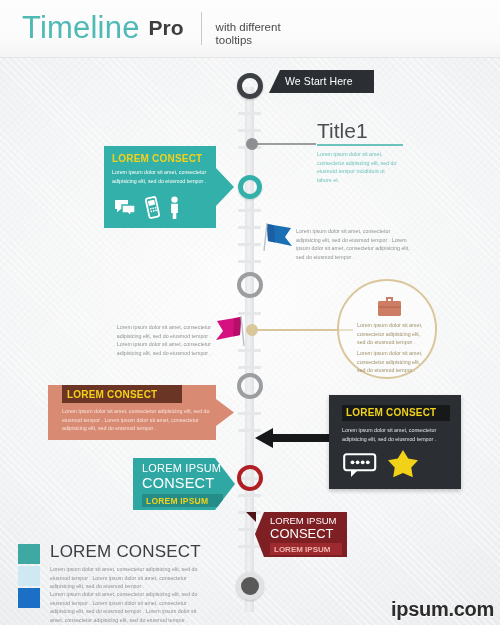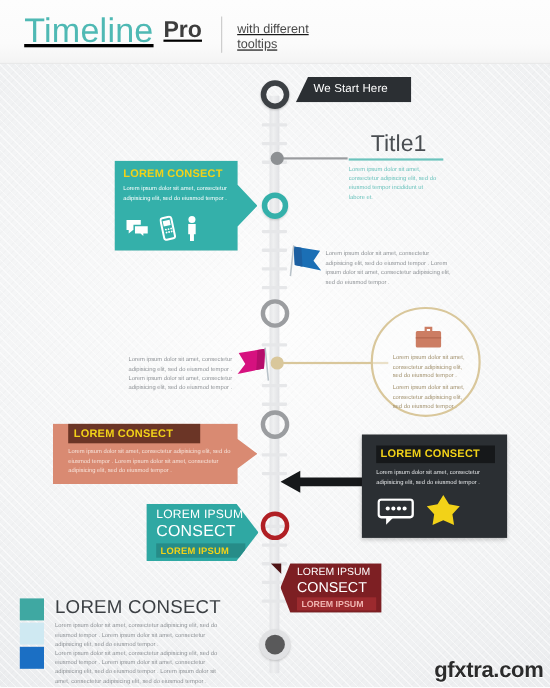--- a/index.html
+++ b/index.html
@@ -14,21 +14,21 @@
     background:#ffffff;
   }
 
   
   #header{
     position:absolute;left:0;top:0;width:500px;height:57px;
     background:linear-gradient(180deg,#fdfdfd 0%,#fbfbfb 70%,#f4f4f4 100%);
     border-bottom:1px solid #e6e6e6;
     z-index:40;
   }
-  #title-wrap{position:absolute;left:22px;top:8px;display:flex;align-items:flex-end;text-decoration:underline;}
+  #title-wrap{position:absolute;left:22px;top:8px;display:flex;align-items:center;}
   .t-main{font-size:31px;color:#4fb9b4;font-weight:300;letter-spacing:.2px;line-height:40px;}
   .t-bold{font-size:21px;color:#3d3d3d;font-weight:700;margin-left:9px;line-height:40px;}
   #title-divider{width:1px;height:33px;background:#c9c9c9;margin:0 14px 0 17px;}
   #subtitle{font-size:11.5px;color:#4a4a4a;line-height:13.5px;max-width:100px;margin-top:12px;}
 
   
   #canvas{
     position:absolute;left:0;top:57px;width:500px;height:568px;
     background:
       repeating-linear-gradient(45deg, rgba(255,255,255,.55) 0 1px, rgba(0,0,0,0) 1px 5px),
@@ -106,21 +106,21 @@
     <div class="card" style="left:269px;top:13px;width:105px;height:35px;background:#2b2f33;
                 clip-path:polygon(11px 0, 105px 0, 105px 23px, 0 23px);
                 box-shadow:0 1px 3px rgba(0,0,0,.25);">
       <div style="position:absolute;left:16px;top:5px;color:#fff;font-size:10.5px;font-weight:400;letter-spacing:.1px;">We Start Here</div>
     </div>
 
     <div class="conn" style="left:253px;top:86px;width:63px;background:#9a9c9f;"></div>
     <div class="node" style="left:246px;top:81px;width:12px;height:12px;background:#8d9093;"></div>
 
     <div class="card" style="left:317px;top:62px;width:86px;">
-      <div style="font-size:21px;color:#4a4e52;font-weight:300;line-height:24px;margin-left:20px;">Title1</div>
+      <div style="font-size:21px;color:#4a4e52;font-weight:300;line-height:24px;">Title1</div>
       <div style="width:86px;height:2px;background:#6cc3bd;margin-top:1px;"></div>
       <div class="body-txt tiny" style="margin-top:4px;color:#6cc3bd;width:82px;">Lorem ipsum dolor sit amet, consectetur adipiscing elit, sed do eiusmod tempor incididunt ut labore et.</div>
     </div>
 
     <div class="node ring" style="left:238px;top:118px;width:24px;height:24px;border:5px solid #34b0aa;
                 box-shadow:0 1px 2px rgba(0,0,0,.16);"></div>
 
     <div class="card" style="left:104px;top:89px;width:130px;height:82px;background:#34b0aa;
                 clip-path:polygon(0 0, 112px 0, 112px 22px, 130px 41px, 112px 60px, 112px 82px, 0 82px);
                 box-shadow:0 1px 3px rgba(0,0,0,.14);">
@@ -259,14 +259,14 @@
       <div style="position:absolute;left:0;top:24px;width:22px;height:20px;background:#cfe9f2;"></div>
       <div style="position:absolute;left:0;top:46px;width:22px;height:20px;background:#1b6fc4;"></div>
 
       <div style="position:absolute;left:32px;top:0;font-size:17px;color:#3b3f43;font-weight:400;letter-spacing:.2px;">LOREM CONSECT</div>
       <div class="body-txt tiny" style="position:absolute;left:32px;top:23px;width:150px;color:#8e9296;">Lorem ipsum dolor sit amet, consectetur adipisicing elit, sed do eiusmod tempor . Lorem ipsum dolor sit amet, consectetur adipisicing elit, sed do eiusmod tempor .</div>
       <div class="body-txt tiny" style="position:absolute;left:32px;top:48px;width:150px;color:#8e9296;">Lorem ipsum dolor sit amet, consectetur adipisicing elit, sed do eiusmod tempor . Lorem ipsum dolor sit amet, consectetur adipisicing elit, sed do eiusmod tempor . Lorem ipsum dolor sit amet, consectetur adipisicing elit, sed do eiusmod tempor .</div>
     </div>
 
   </div>
 
-  <div id="watermark">gfxtra.com</div>
+  <div id="watermark">ipsum.com</div>
 </div>
 
 </body></html>

